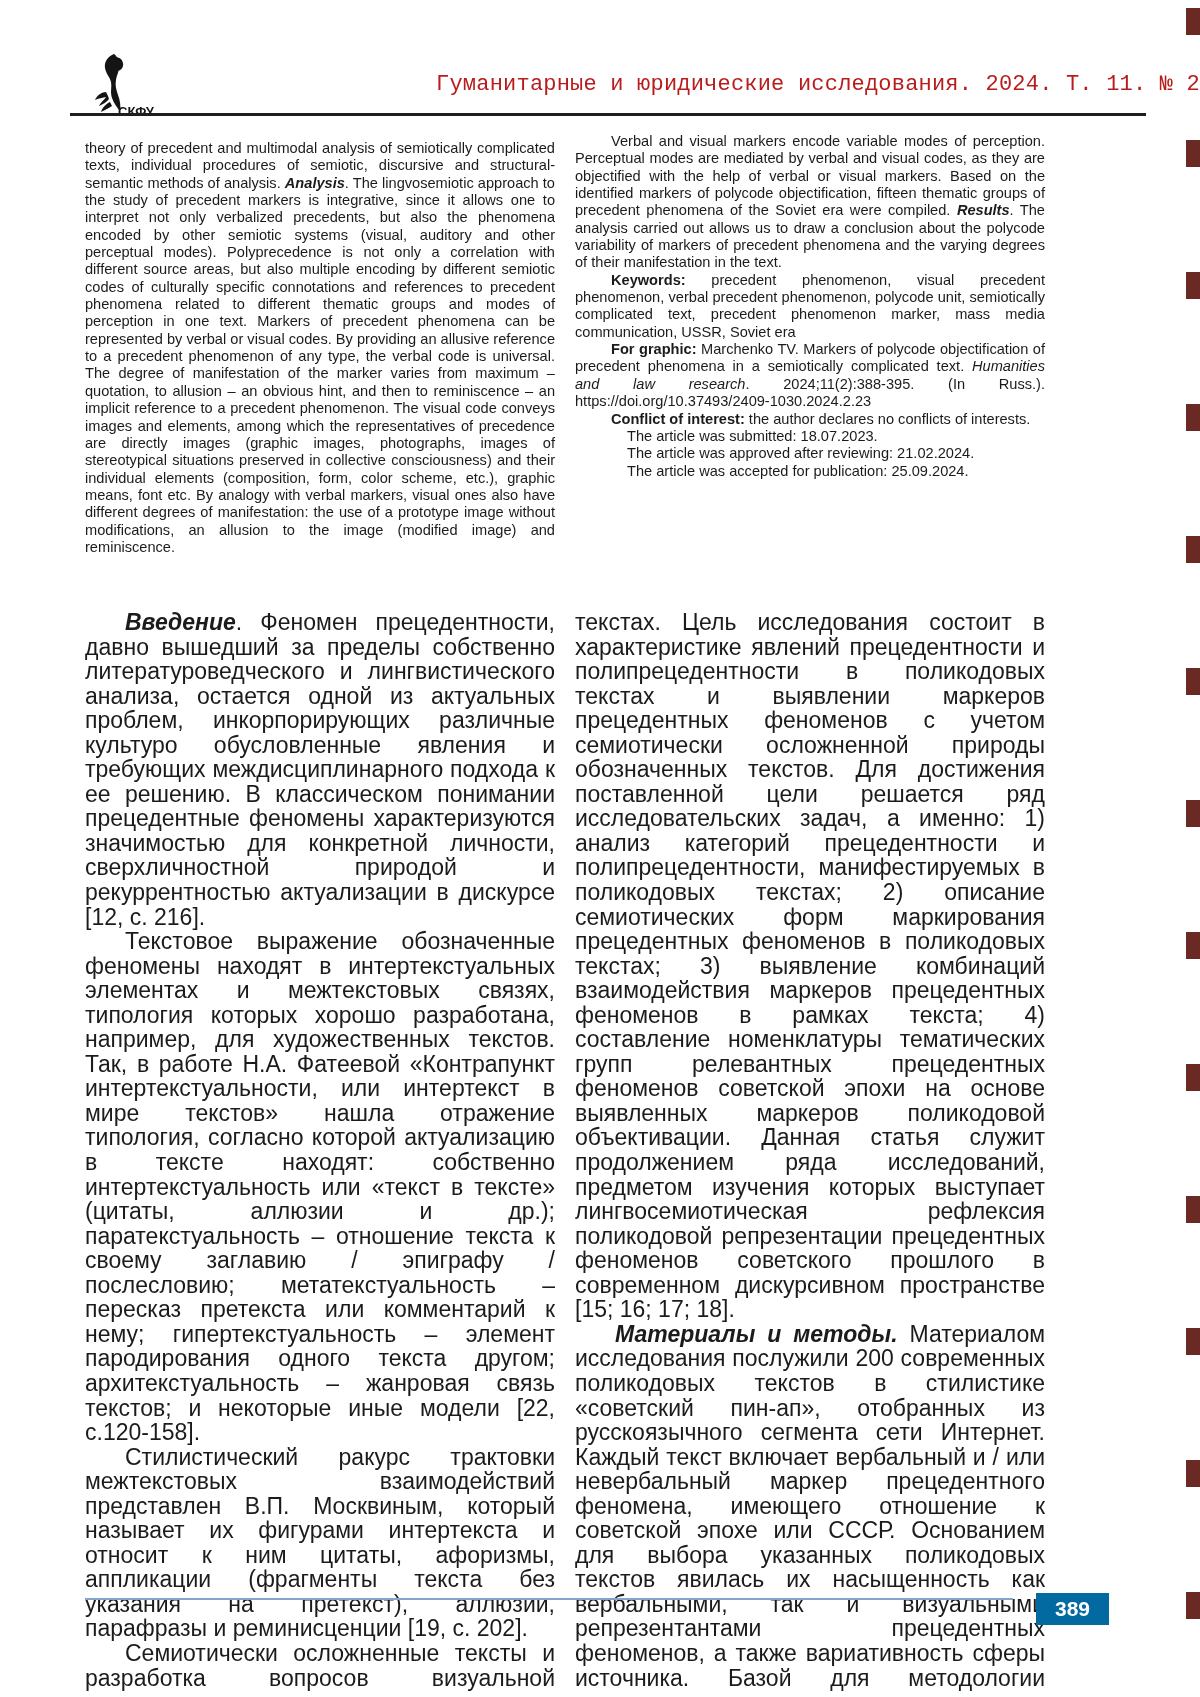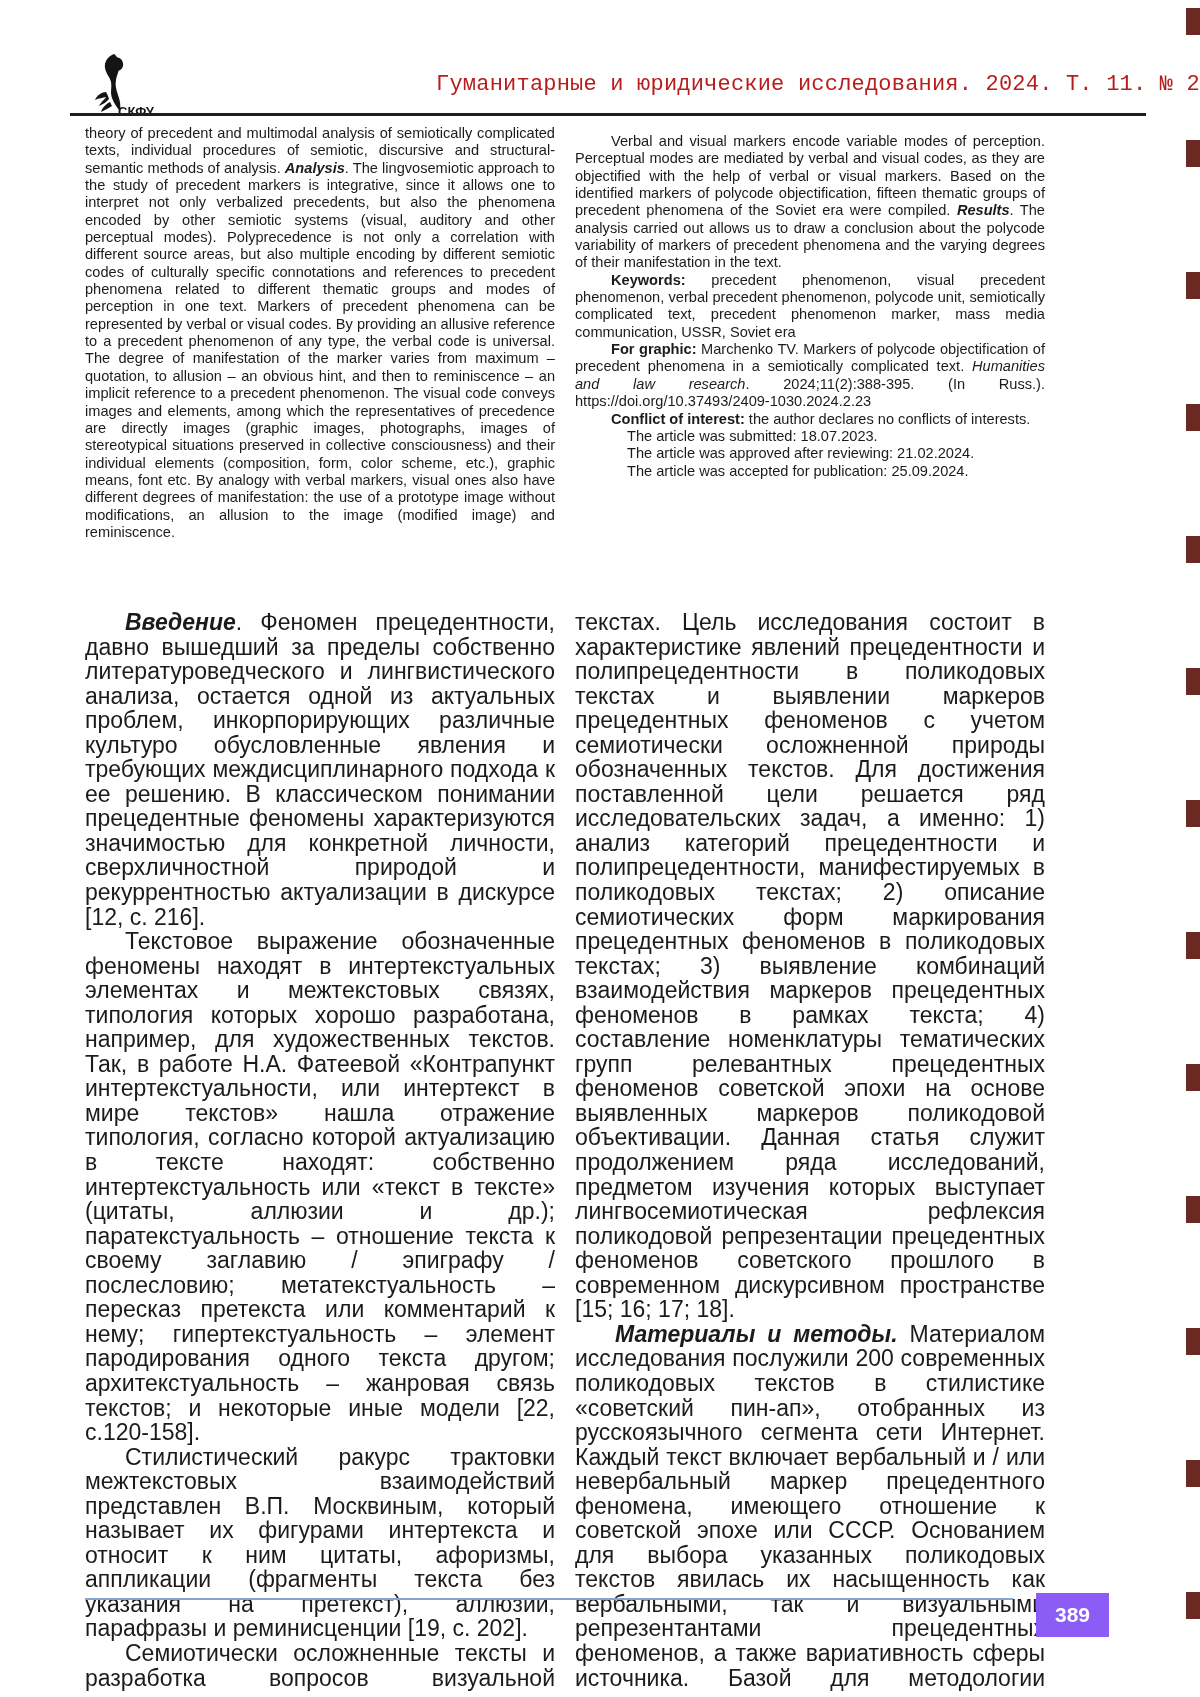--- a/index.html
+++ b/index.html
@@ -10,37 +10,37 @@
   
   .logo { position:absolute; left:84px; top:52px; width:72px; height:66px; }
   .header-title {
     position:absolute; left:0; top:72px; width:1200px; text-align:right;
     font-size:22px; letter-spacing:0.2px; color:#b91c1c;font-family:Liberation Mono, monospace;
   }
   .header-rule { position:absolute; left:70px; top:113px; width:1076px; height:3px; background:#1e1e1e; }
   
   .col { position:absolute; width:470px; text-align:justify; }
   .en  { font-size:14.6px; line-height:17.35px; }
-  #en-left  { left:85px;  top:125px; }
+  #en-left  { left:85px;  top:140px; }
   #en-right { left:575px; top:133px; }
   .ru  { font-size:23px; line-height:24.55px; }
   #ru-left  { left:85px;  top:610px; }
   #ru-right { left:575px; top:610px; }
   .col p { margin:0; }
   .indent   { text-indent:36px; }
   .ru .indent { text-indent:40px; }
   .bi { font-weight:bold; font-style:italic; }
   .b  { font-weight:bold; }
   .i  { font-style:italic; }
   .meta-line { text-align:left; text-indent:52px; }
   .cont { text-align-last:justify; }
   
   .footer-line { position:absolute; left:85px; top:1598px; width:928px; height:2px; background:#87a4cd; }
   .page-badge {
-    position:absolute; left:1036px; top:1593px; width:73px; height:44px; background:#8b5cf6;
+    position:absolute; left:1036px; top:1593px; width:73px; height:32px; background:#0369a1;
     color:#ffffff; font-weight:bold; font-size:21px;
     display:flex; align-items:center; justify-content:center;
   }
   
   .edge-mark { position:absolute; left:1186px; width:14px; height:27px; background:#6a2922; }
 </style>
 </head>
 <body>
 
 <div class="page">

